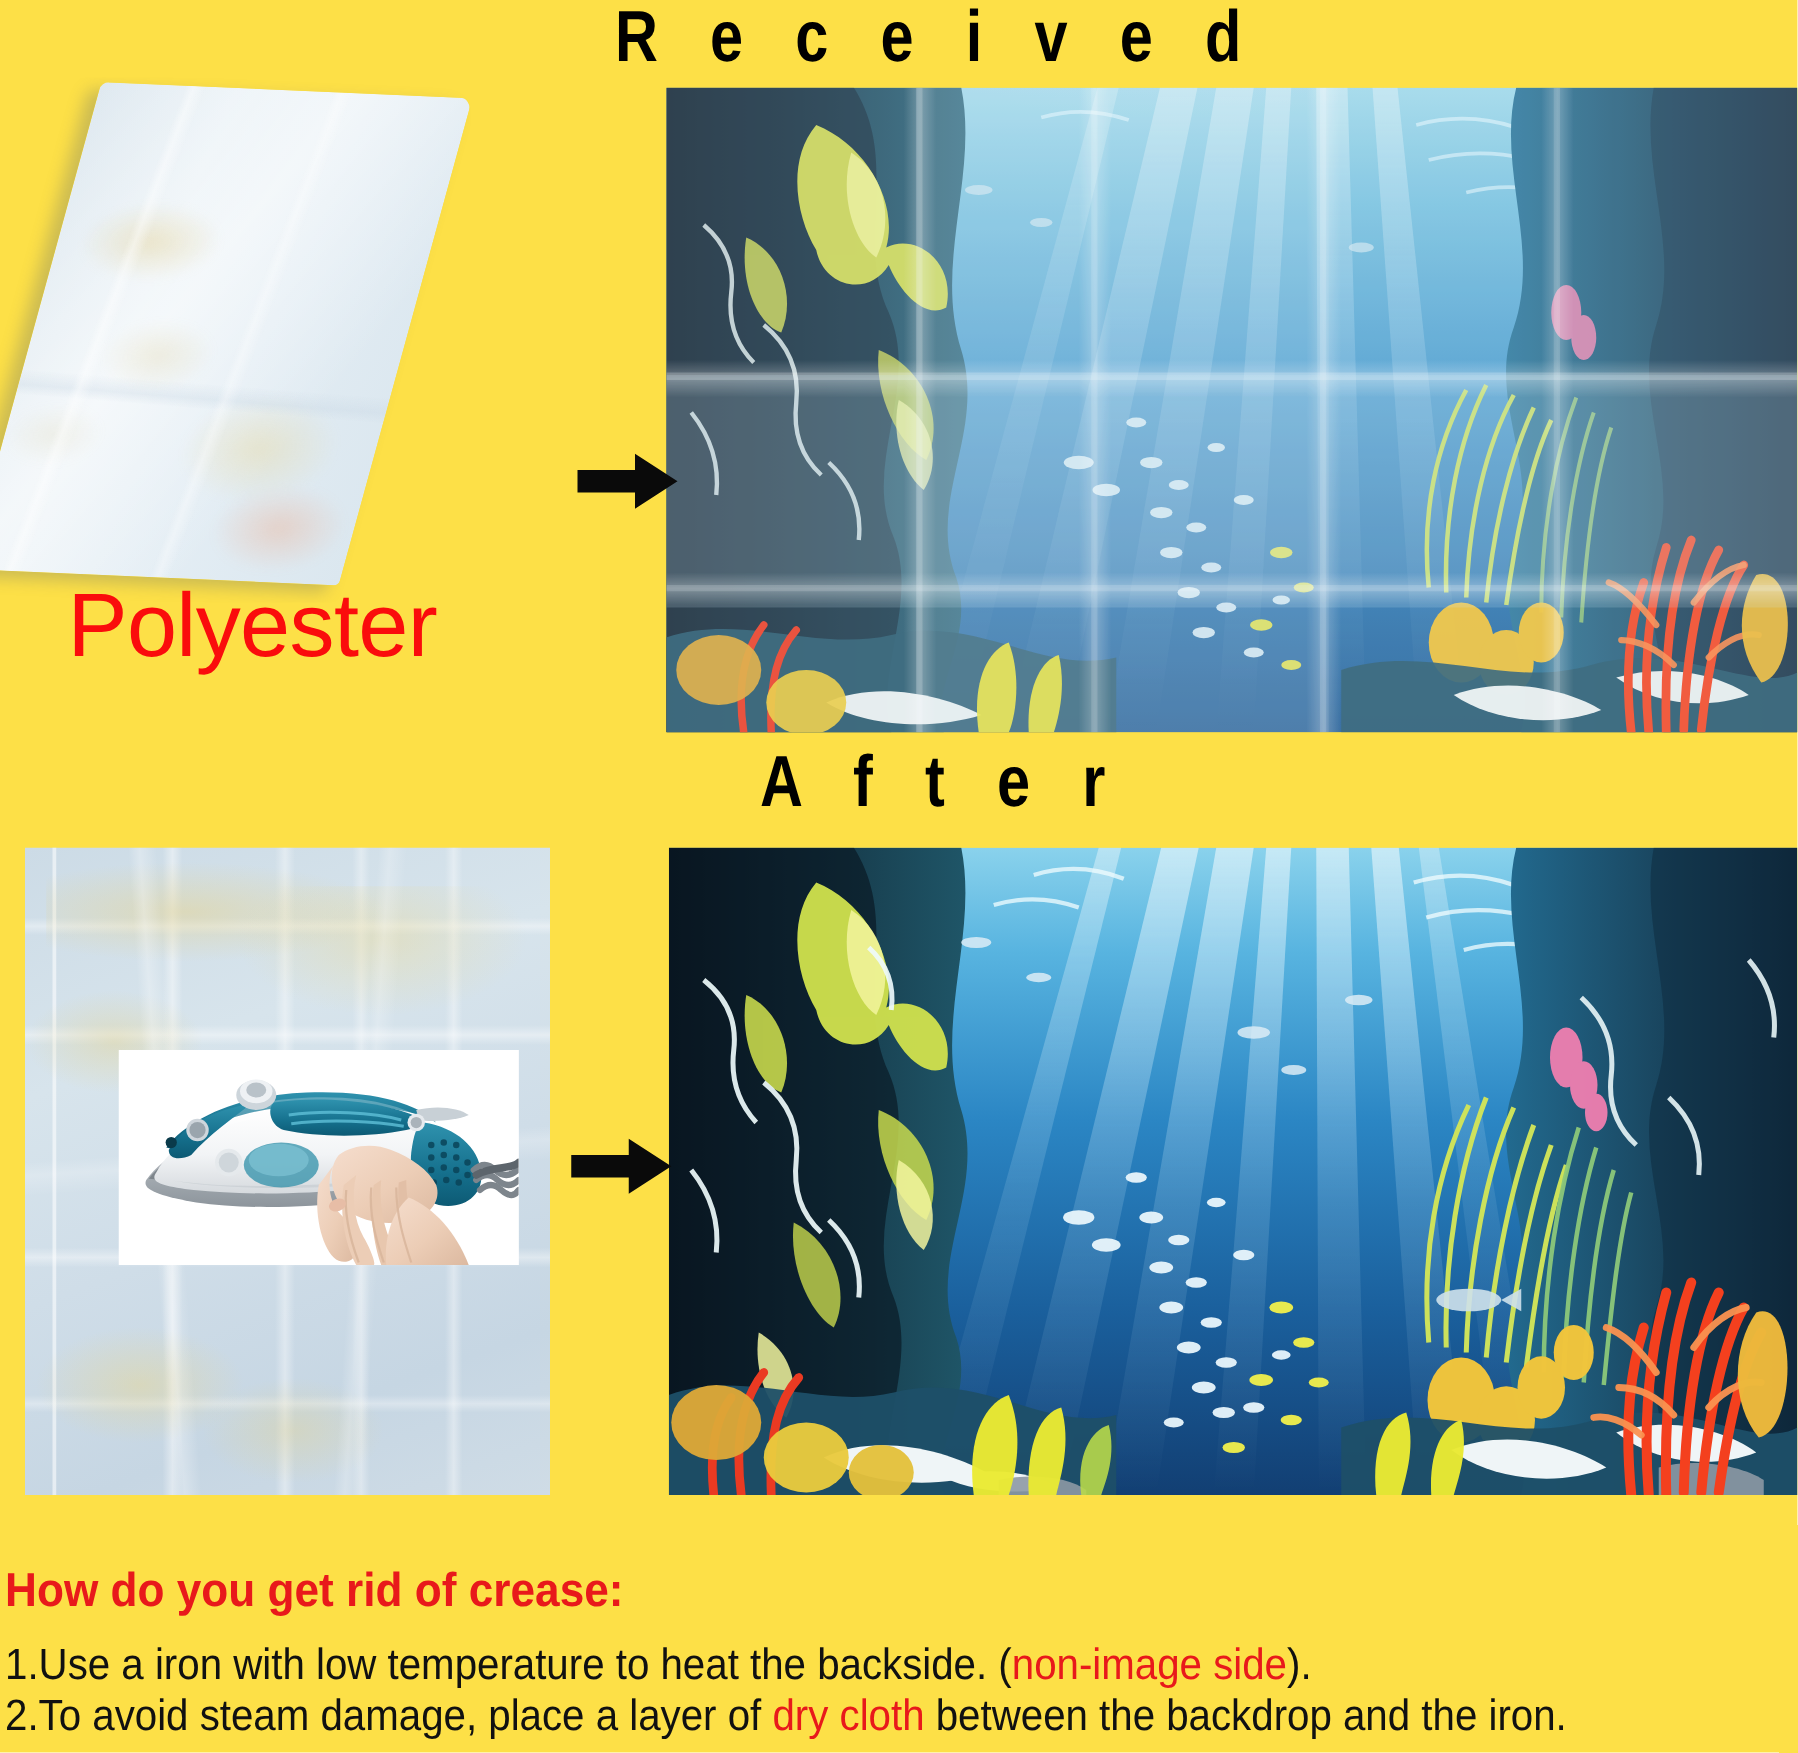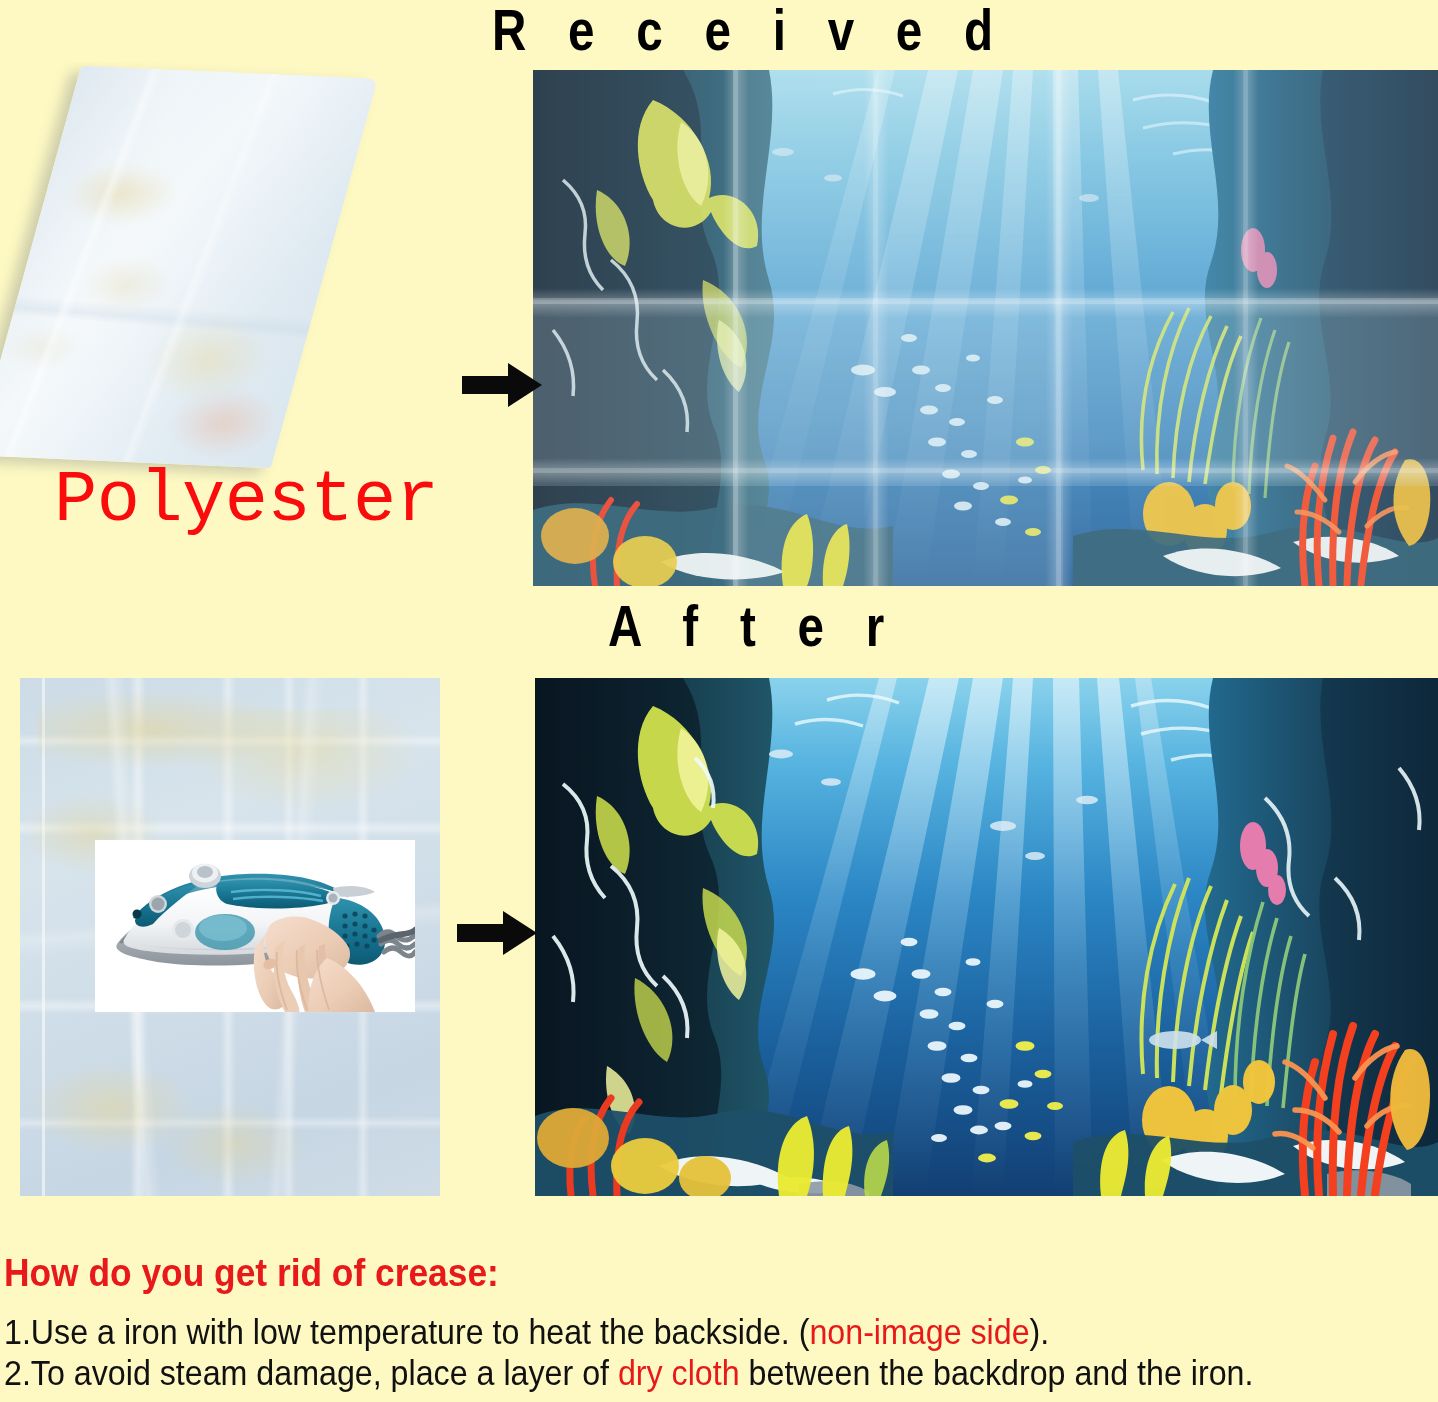--- a/index.html
+++ b/index.html
@@ -3,41 +3,41 @@
 <meta charset="utf-8">
 <title>Backdrop Crease Removal Instructions</title>
 <style>
   * { box-sizing: border-box; margin: 0; padding: 0; }
   html, body {
     width: 1438px; height: 1402px;
     background: #ffffff;
     font-family: "Liberation Sans", sans-serif;
     overflow: hidden;
   }
-  .page { position: relative; width: 1438px; height: 1402px; background:#fef9c3; }
+  .page { position: relative; width: 1438px; height: 1402px; background:#fde047; }
 
   
   .section-title {
     position: absolute;
     font-family: "Liberation Sans Narrow", "Liberation Sans", sans-serif;
     font-weight: 700;
     color: #000000;
     white-space: nowrap;
     letter-spacing: 0.30em;
     transform: scaleX(0.82);
     transform-origin: left center;
   }
   #title-received { left: 492px; top: -4px; font-size: 58px; }
   #title-after    { left: 608px; top: 592px; font-size: 58px; }
 
   
   #polyester-label {
     position: absolute; left: 54px; top: 460px;
     font-size: 72px; font-weight: 400; color: #fa0c0c;
-    font-family: Liberation Mono, monospace;
+    font-family: Liberation Sans, sans-serif;
     letter-spacing: -0.5px; z-index: 6;
   }
 
   
   .arrow { position: absolute; z-index: 5; }
   #arrow-top    { left: 460px; top: 360px; width: 84px; height: 50px; }
   #arrow-bottom { left: 455px; top: 908px; width: 84px; height: 50px; }
 
   
   .photo { position: absolute; overflow: hidden; }

